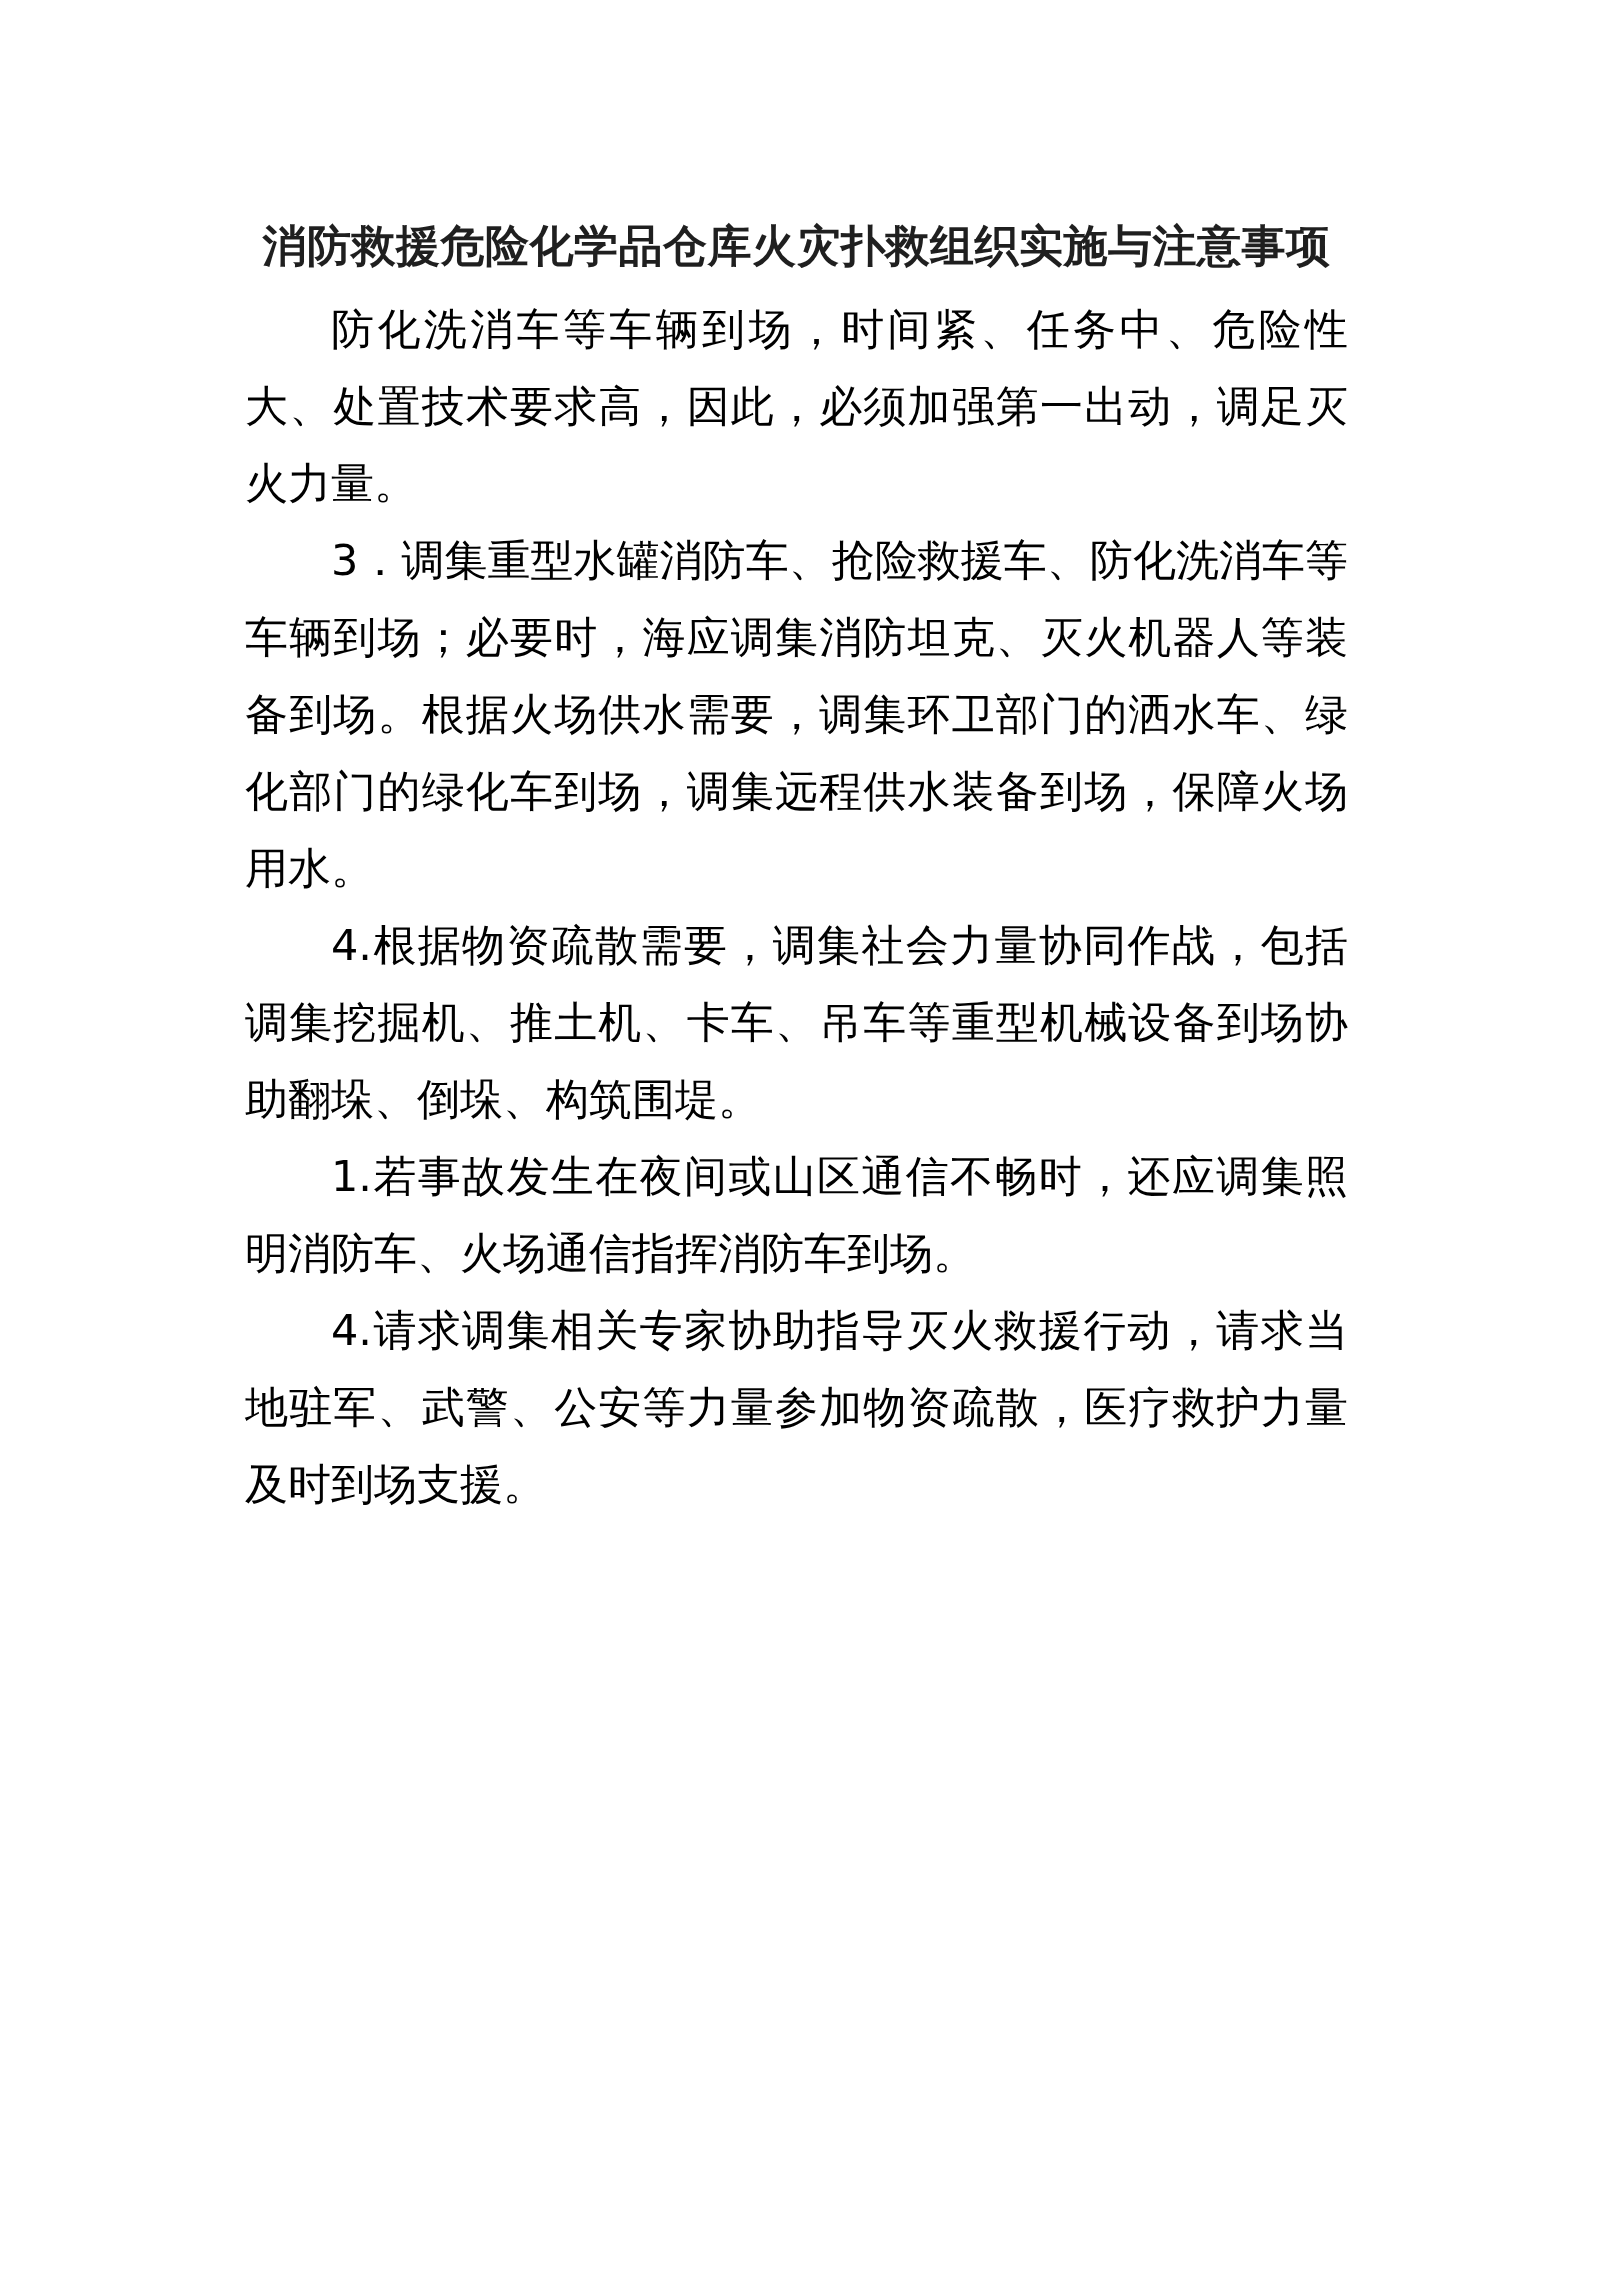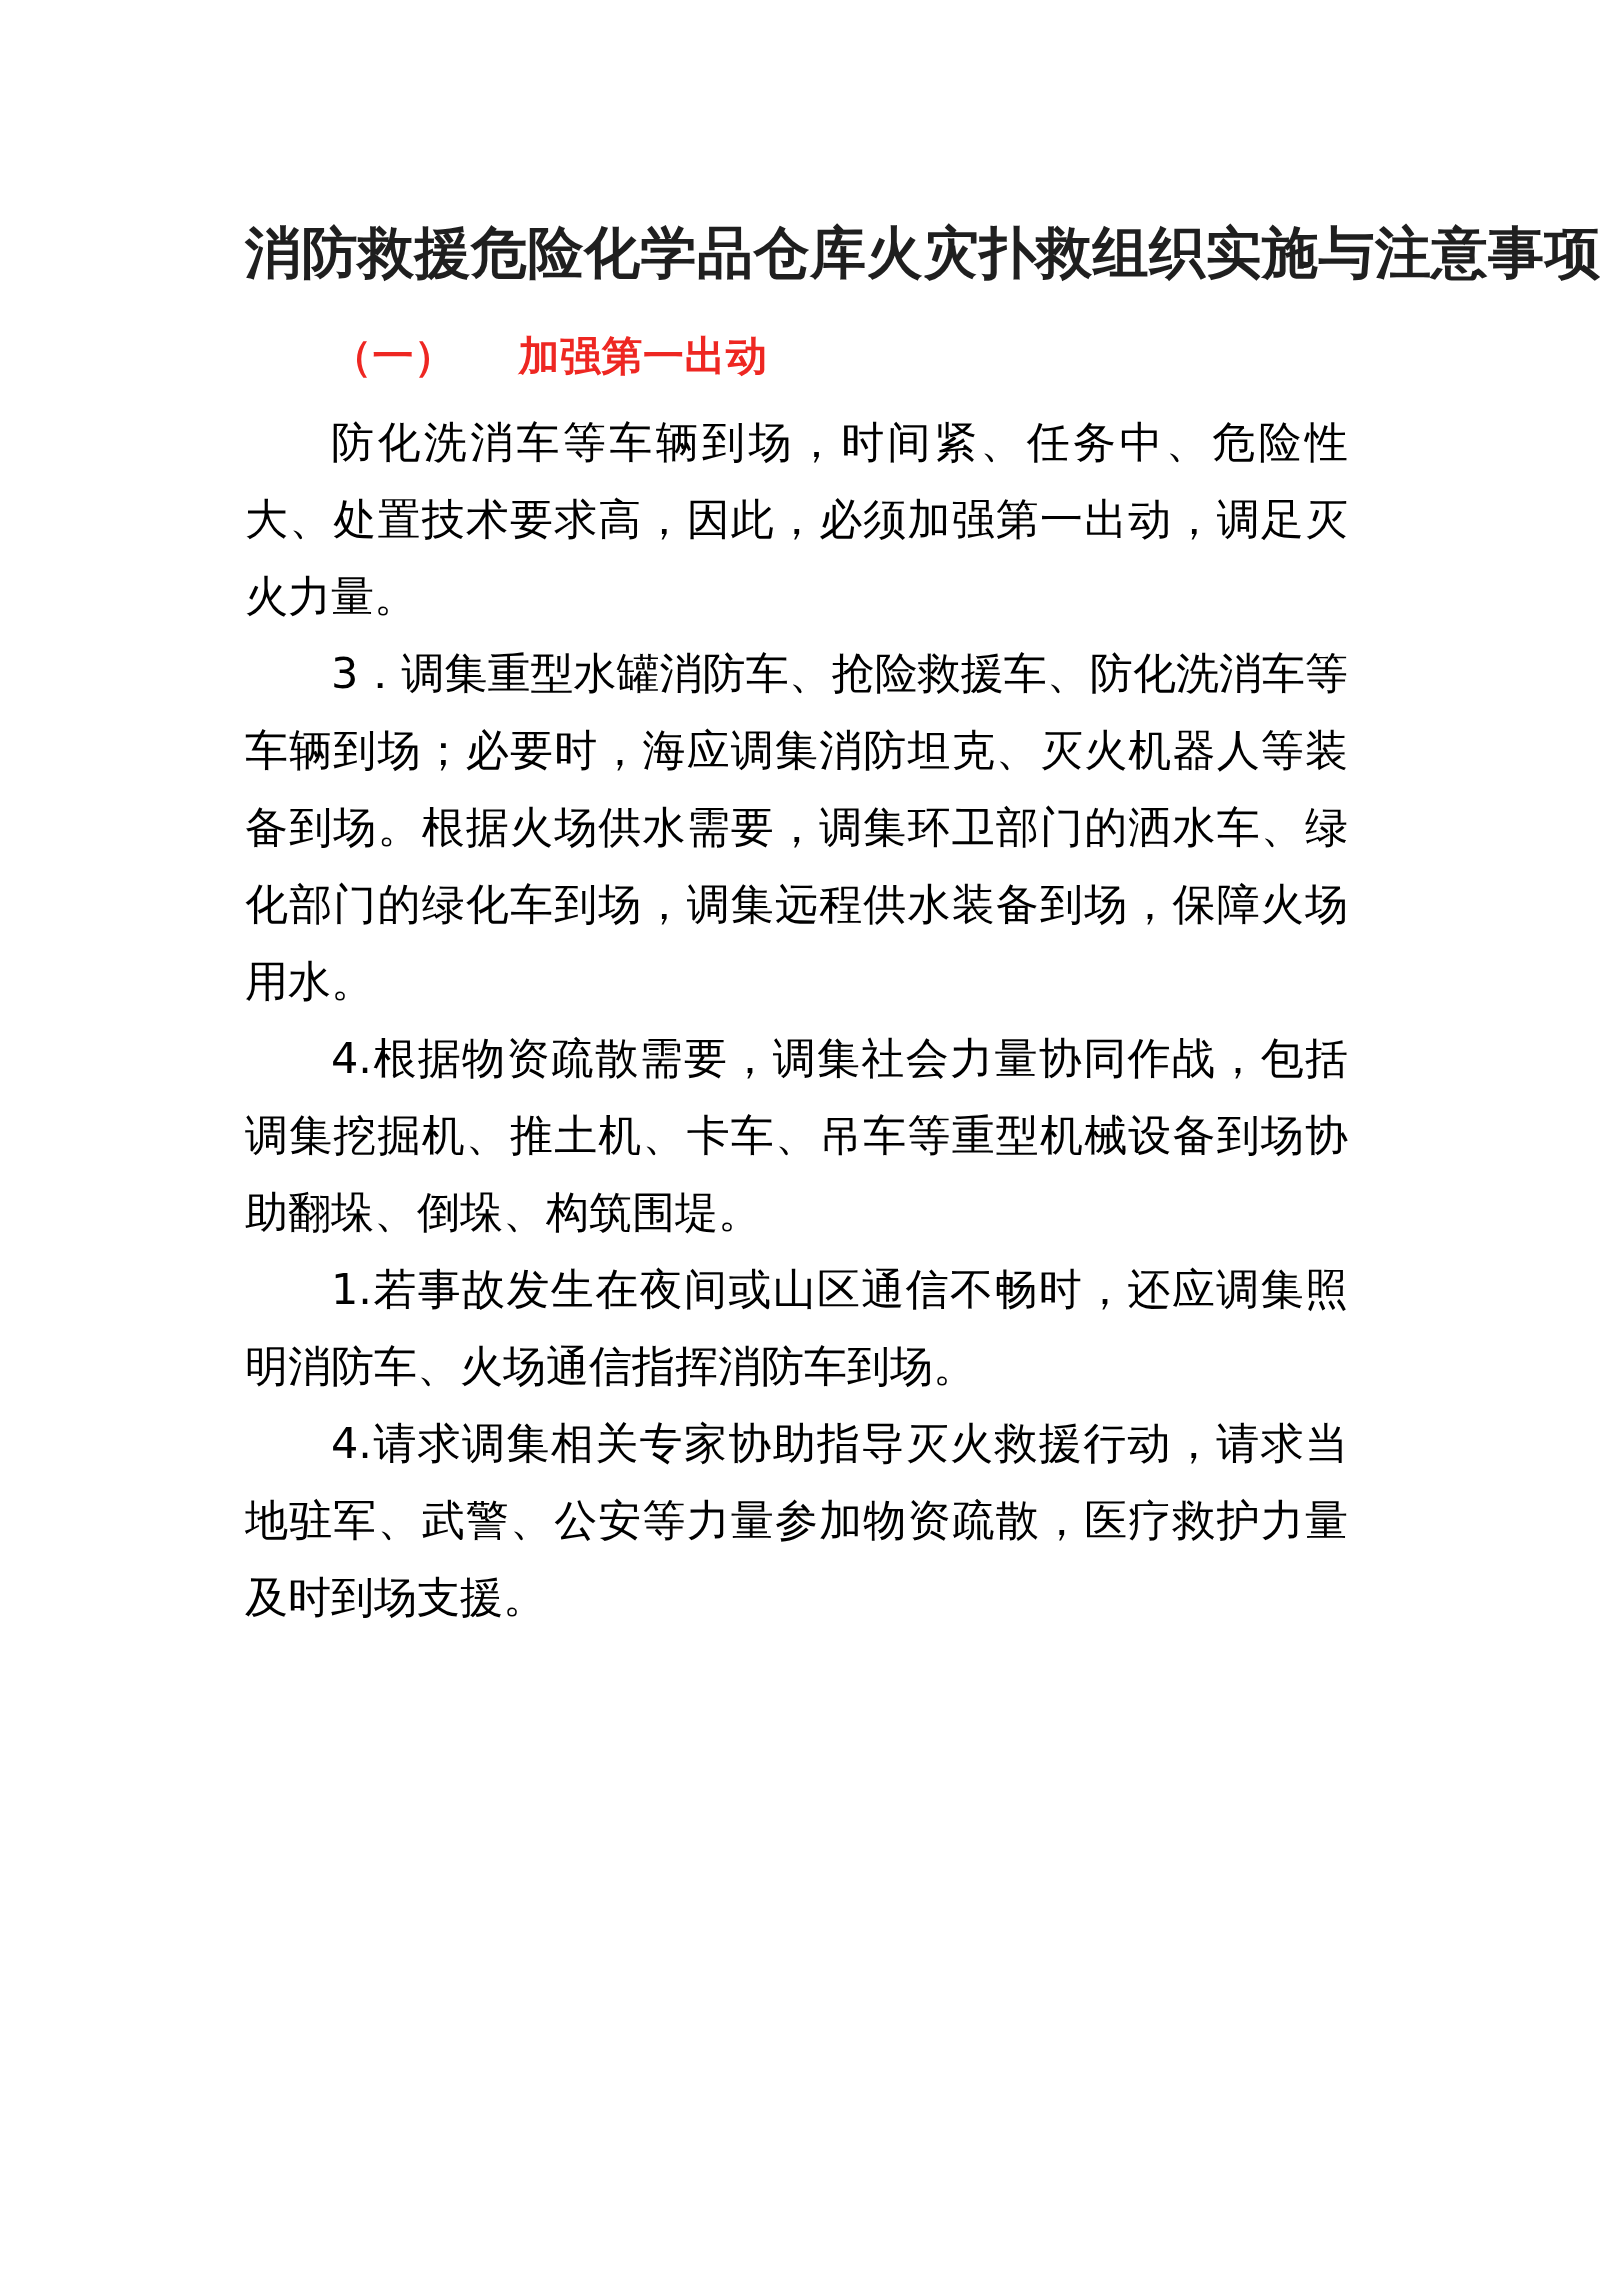--- a/index.html
+++ b/index.html
@@ -21,21 +21,21 @@
   }
   .content {
     position: absolute;
     left: 245px;
     top: 0;
     width: 1103px;
   }
   .doc-title {
     margin: 0;
     padding: 0;
-    font-size: 56px;
+    font-size: 44px;
     font-weight: bold;
     color: #1f1f1f;
     text-align: center;
     letter-spacing: 0.5px;
     line-height: 1.25;
     padding-top: 218px;
     white-space: nowrap;
   }
   .section-heading {
     margin: 0;
@@ -68,23 +68,20 @@
   .spacer-18 { height: 17.6px; }
 </style>
 </head>
 <body>
 
 <div class="page">
   <div class="content">
 
     <h1 class="doc-title">消防救援危险化学品仓库火灾扑救组织实施与注意事项</h1>
 
-    <div class="section-heading">
-      <span>（一）</span><span class="gap"></span><span>加强第一出动</span>
-    </div>
 
     <div class="spacer-18"></div>
 
     <p class="para para-gap-top">防化洗消车等车辆到场，时间紧、任务中、危险性大、处置技术要求高，因此，必须加强第一出动，调足灭火力量。</p>
 
     <p class="para para-block">3．调集重型水罐消防车、抢险救援车、防化洗消车等车辆到场；必要时，海应调集消防坦克、灭火机器人等装备到场。根据火场供水需要，调集环卫部门的洒水车、绿化部门的绿化车到场，调集远程供水装备到场，保障火场用水。</p>
 
     <p class="para para-block">4.根据物资疏散需要，调集社会力量协同作战，包括调集挖掘机、推土机、卡车、吊车等重型机械设备到场协助翻垛、倒垛、构筑围堤。</p>
 
     <p class="para para-block">1.若事故发生在夜间或山区通信不畅时，还应调集照明消防车、火场通信指挥消防车到场。</p>

